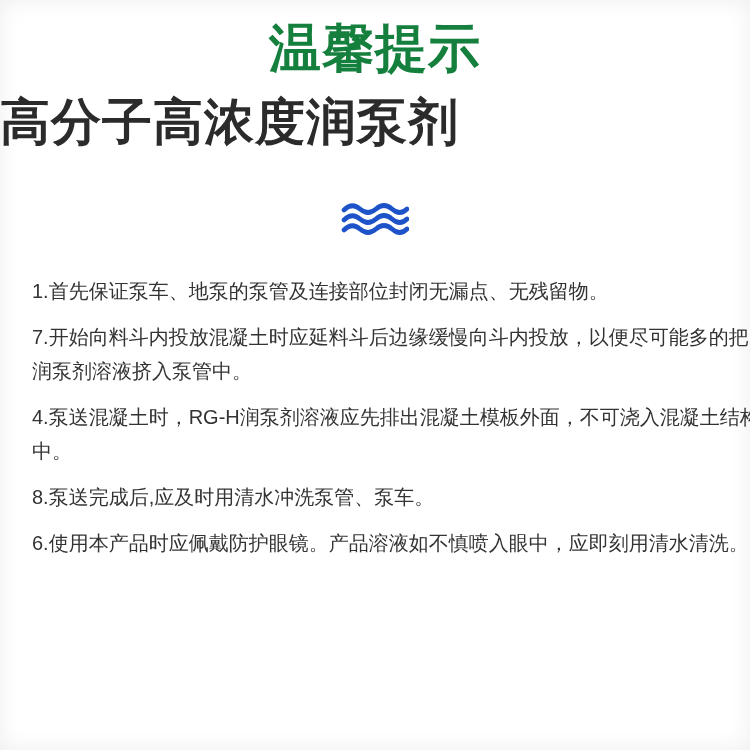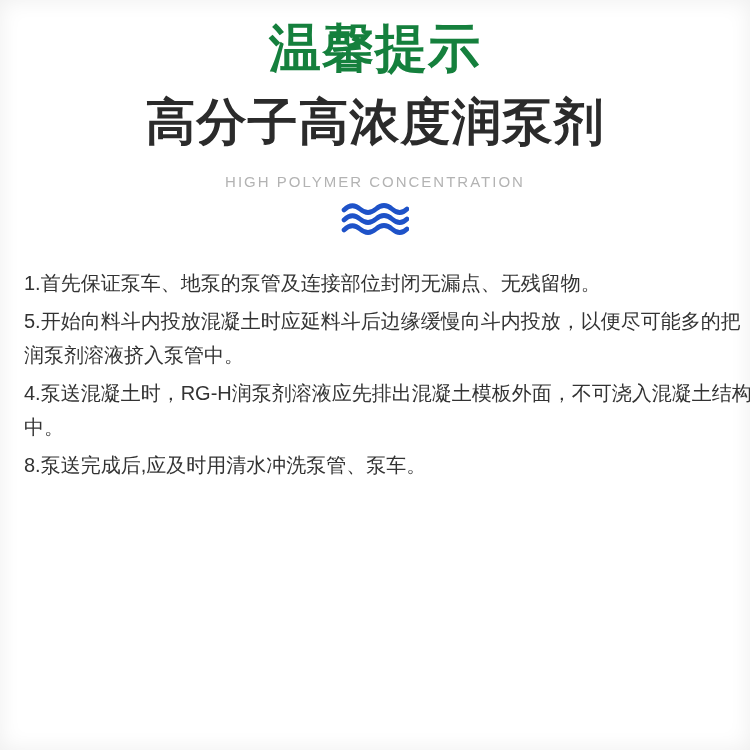--- a/index.html
+++ b/index.html
@@ -28,21 +28,20 @@
     font-weight: 900;
     color: #15803d;
     letter-spacing: 1px;
   }
   .subtitle {
     position: absolute;
     top: 90px;
     left: 0;
     width: 750px;
     margin: 0;
-    text-align: center;
     font-size: 50px;
     line-height: 64px;
     font-weight: 700;
     color: #2b2b2b;
     letter-spacing: 1px;
   }
   .subtitle-en {
     position: absolute;
     top: 172px;
     left: 0;
@@ -64,49 +63,49 @@
   .wave svg {
     display: inline-block;
   }
   .instructions {
     position: absolute;
     top: 262px;
     left: 20px;
     width: 716px;
   }
   .instruction-item {
-    margin: 4px;
+    margin: 12px;
     font-size: 20px;
     line-height: 34px;
     color: #333333;
     white-space: pre;
     font-weight: 400;
   }
 </style>
 </head>
 <body>
 
 <div class="page">
 
   <h1 class="title">温馨提示</h1>
 
   <h2 class="subtitle">高分子高浓度润泵剂</h2>
 
-  <div class="subtitle-en">HIGH POLYMER CONCENTRATION</div>
 
   <div class="wave">
     <svg width="68" height="34" viewBox="0 0 68 34" fill="none" xmlns="http://www.w3.org/2000/svg">
       <path d="M3 7 Q 11 -1 19 6 T 35 6 T 51 6 T 66 6" stroke="#1e52c8" stroke-width="4.6" stroke-linecap="round" fill="none"></path>
       <path d="M3 17 Q 11 9 19 16 T 35 16 T 51 16 T 66 16" stroke="#1e52c8" stroke-width="4.6" stroke-linecap="round" fill="none"></path>
       <path d="M3 27 Q 11 19 19 26 T 35 26 T 51 26 T 66 26" stroke="#1e52c8" stroke-width="4.6" stroke-linecap="round" fill="none"></path>
     </svg>
   </div>
 
   <div class="instructions">
     <p class="instruction-item">1.首先保证泵车、地泵的泵管及连接部位封闭无漏点、无残留物。</p>
-    <p class="instruction-item">5.开始向料斗内投放混凝土时应延料斗后边缘缓慢向斗内投放，以便尽可能多的把
+    <p class="instruction-item">7.开始向料斗内投放混凝土时应延料斗后边缘缓慢向斗内投放，以便尽可能多的把
 润泵剂溶液挤入泵管中。</p>
     <p class="instruction-item">4.泵送混凝土时，RG-H润泵剂溶液应先排出混凝土模板外面，不可浇入混凝土结构
 中。</p>
     <p class="instruction-item">8.泵送完成后,应及时用清水冲洗泵管、泵车。</p>
+    <p class="instruction-item">6.使用本产品时应佩戴防护眼镜。产品溶液如不慎喷入眼中，应即刻用清水清洗。</p>
   </div>
 
 </div>
 
 </body></html>

